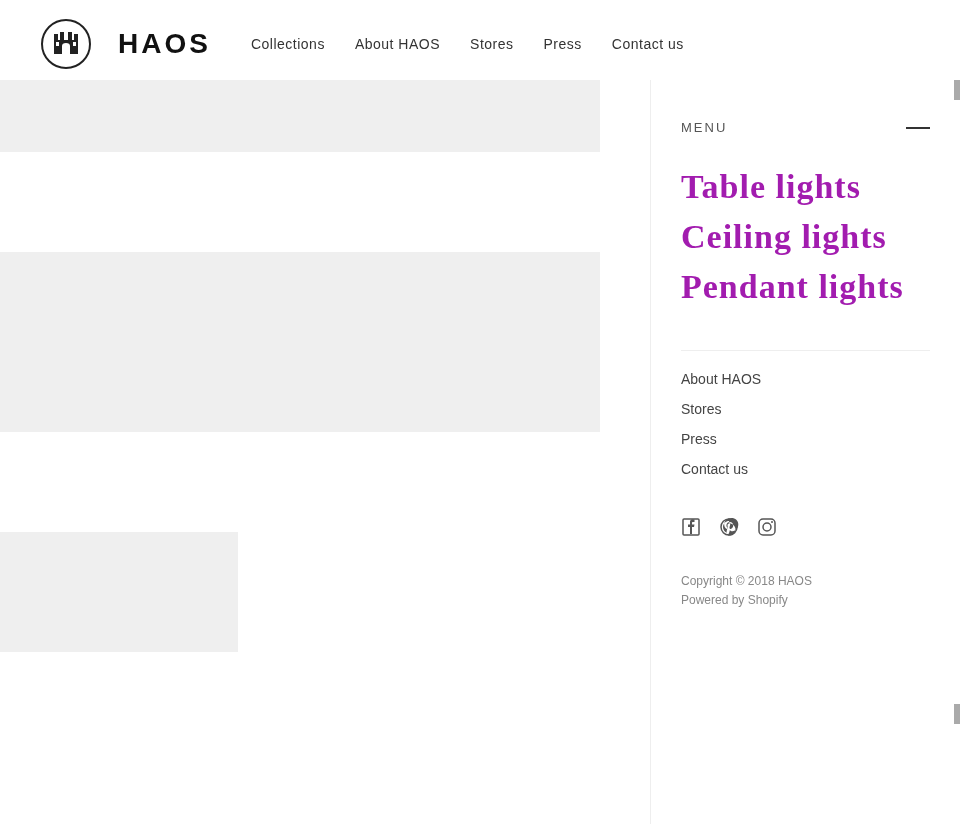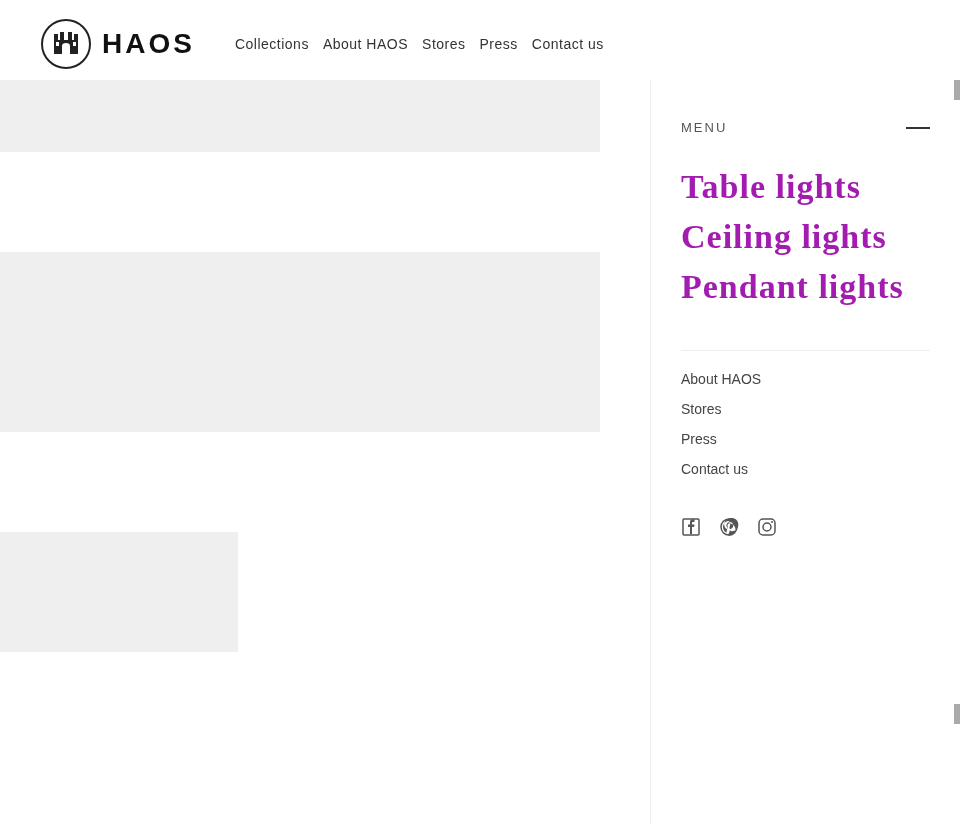--- a/index.html
+++ b/index.html
@@ -23,42 +23,42 @@
       align-items: center;
       padding: 18px 40px 10px 40px;
       border-bottom: none;
       position: relative;
       z-index: 10;
     }
 
     .logo-area {
       display: flex;
       align-items: center;
-      gap: 10px;
+      gap: 26px;
       text-decoration: none;
       color: #000;
     }
 
     .logo-icon {
       width: 52px;
       height: 52px;
     }
 
     .logo-text {
       font-family: 'Arial Black', 'Arial', sans-serif;
       font-size: 28px;
       font-weight: 900;
       letter-spacing: 3px;
       color: #111;
     }
 
     .main-nav {
       display: flex;
       align-items: center;
-      gap: 14px;
+      gap: 30px;
       margin-left: 40px;
     }
 
     .main-nav a {
       text-decoration: none;
       color: #333;
       font-size: 14px;
       font-family: 'Arial', sans-serif;
       letter-spacing: 0.5px;
     }
@@ -338,16 +338,20 @@
       <span class="social-icon">
         
         <svg width="20" height="20" viewBox="0 0 20 20" fill="none">
           <rect x="2" y="2" width="16" height="16" rx="4" stroke="#555" stroke-width="1.5" fill="none"></rect>
           <circle cx="10" cy="10" r="4" stroke="#555" stroke-width="1.5" fill="none"></circle>
           <circle cx="15" cy="5" r="1" fill="#555"></circle>
         </svg>
       </span>
     </div>
 
+    <div class="menu-footer-text">
+      <div>Copyright © 2018 HAOS</div>
+      <div>Powered by Shopify</div>
+    </div>
 
     <div class="scrollbar-handle-bottom"></div>
   </div>
 </div>
 
 </body></html>

